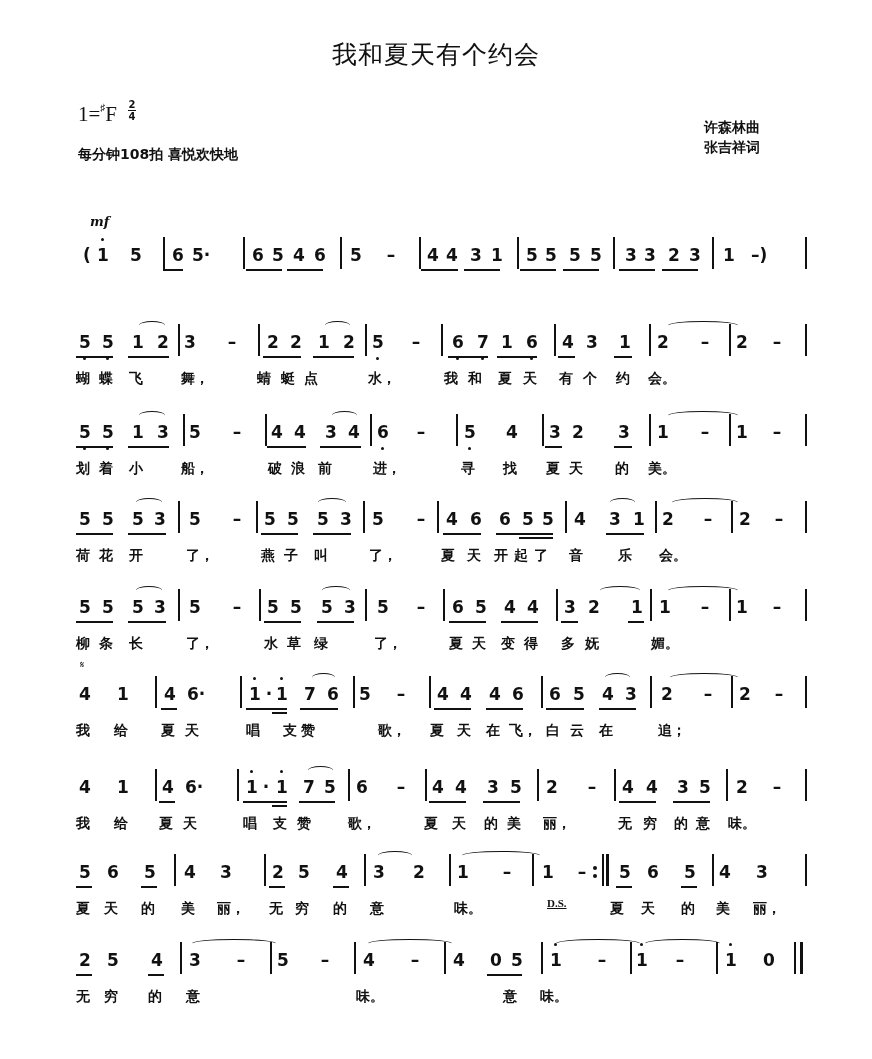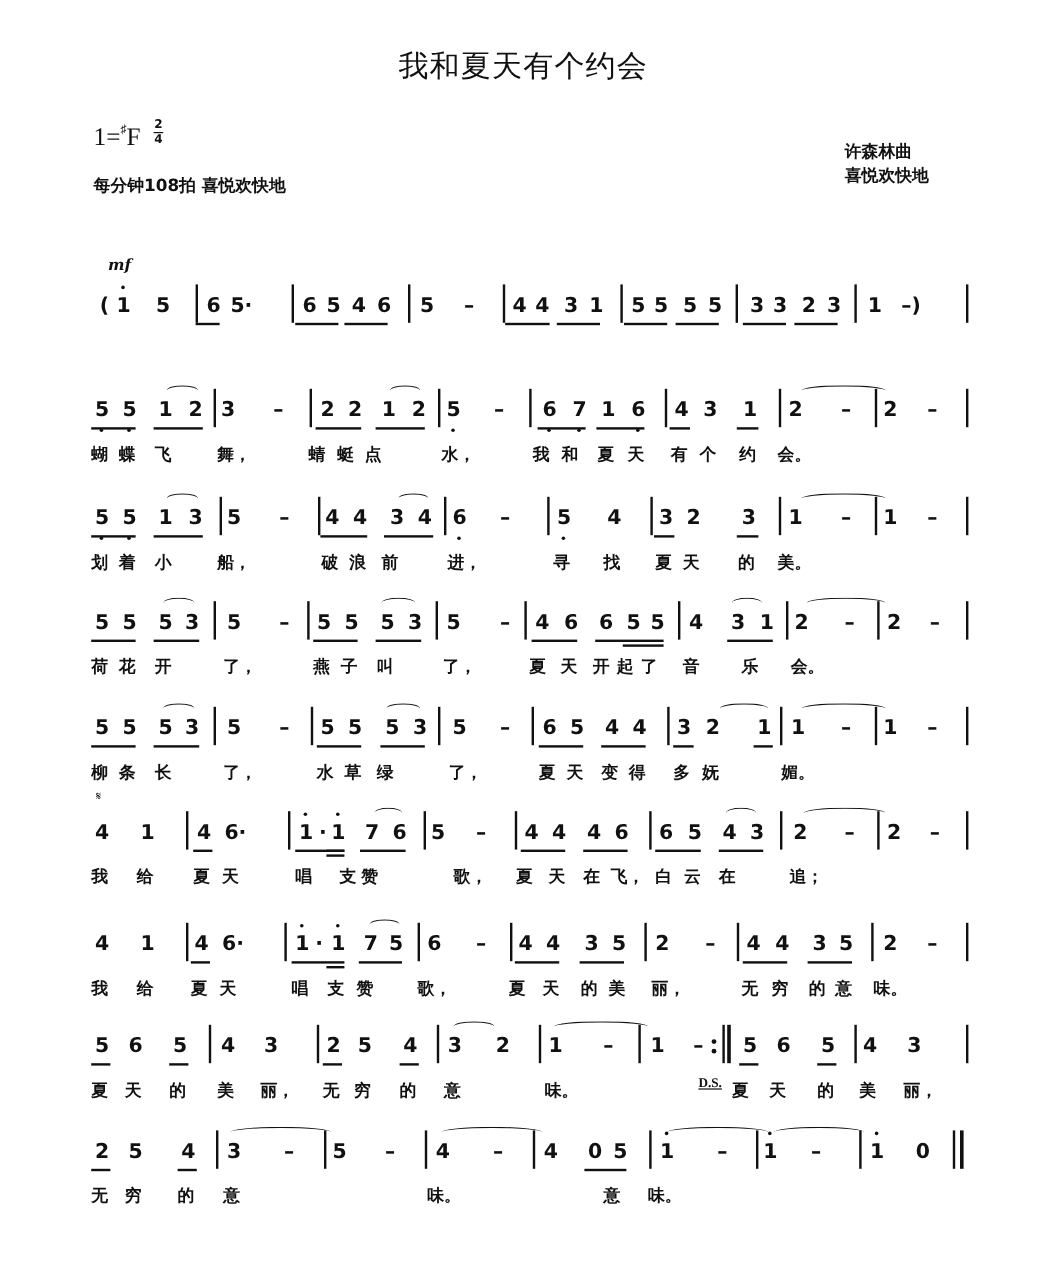--- a/index.html
+++ b/index.html
@@ -30,21 +30,21 @@
 </head>
 <body>
 
 <div>
   <div class="title">我和夏天有个约会</div>
   <div class="key"><span>1=</span><sup>♯</sup><span>F</span></div>
   <div class="timesig"><span>2</span><span class="line"></span><span>4</span></div>
   <div class="tempo">每分钟108拍 喜悦欢快地</div>
   <div class="credits">
     <div>许森林曲</div>
-    <div>喜悦欢快地</div>
+    <div>张吉祥词</div>
   </div>
   <div class="dyn">mf</div>
   <div class="segno">𝄋</div>
   <div id="score">
       <div class="row" style="top: 243px;">
         <div class="note" style="left: 80px;">(</div>
         <div class="note" style="left: 96px;">1<div class="hi"></div></div>
         <div class="note" style="left: 129px;">5</div>
         <div class="note" style="left: 171px;">6</div>
         <div class="note" style="left: 192px;">5·</div>
@@ -506,21 +506,21 @@
           <div class="lyric" style="left: 269px; width: auto;">无</div>
           <div class="lyric" style="left: 295px; width: auto;">穷</div>
           <div class="lyric" style="left: 333px; width: auto;">的</div>
           <div class="lyric" style="left: 370px; width: auto;">意</div>
           <div class="lyric" style="left: 454px; width: auto;">味。</div>
           <div class="lyric" style="left: 610px; width: auto;">夏</div>
           <div class="lyric" style="left: 641px; width: auto;">天</div>
           <div class="lyric" style="left: 681px; width: auto;">的</div>
           <div class="lyric" style="left: 716px; width: auto;">美</div>
           <div class="lyric" style="left: 753px; width: auto;">丽，</div>
-          <div class="ds" style="left: 582px; top: -3px; text-decoration: underline;">D.S.</div>
+          <div class="ds" style="left: 547px; top: -3px; text-decoration: underline;">D.S.</div>
         </div>
       </div>
       <div class="row" style="top: 948px;">
         <div class="note" style="left: 78px;">2</div>
         <div class="note" style="left: 106px;">5</div>
         <div class="note" style="left: 150px;">4</div>
         <div class="note" style="left: 188px;">3</div>
         <div class="note" style="left: 234px;">–</div>
         <div class="note" style="left: 276px;">5</div>
         <div class="note" style="left: 318px;">–</div>

